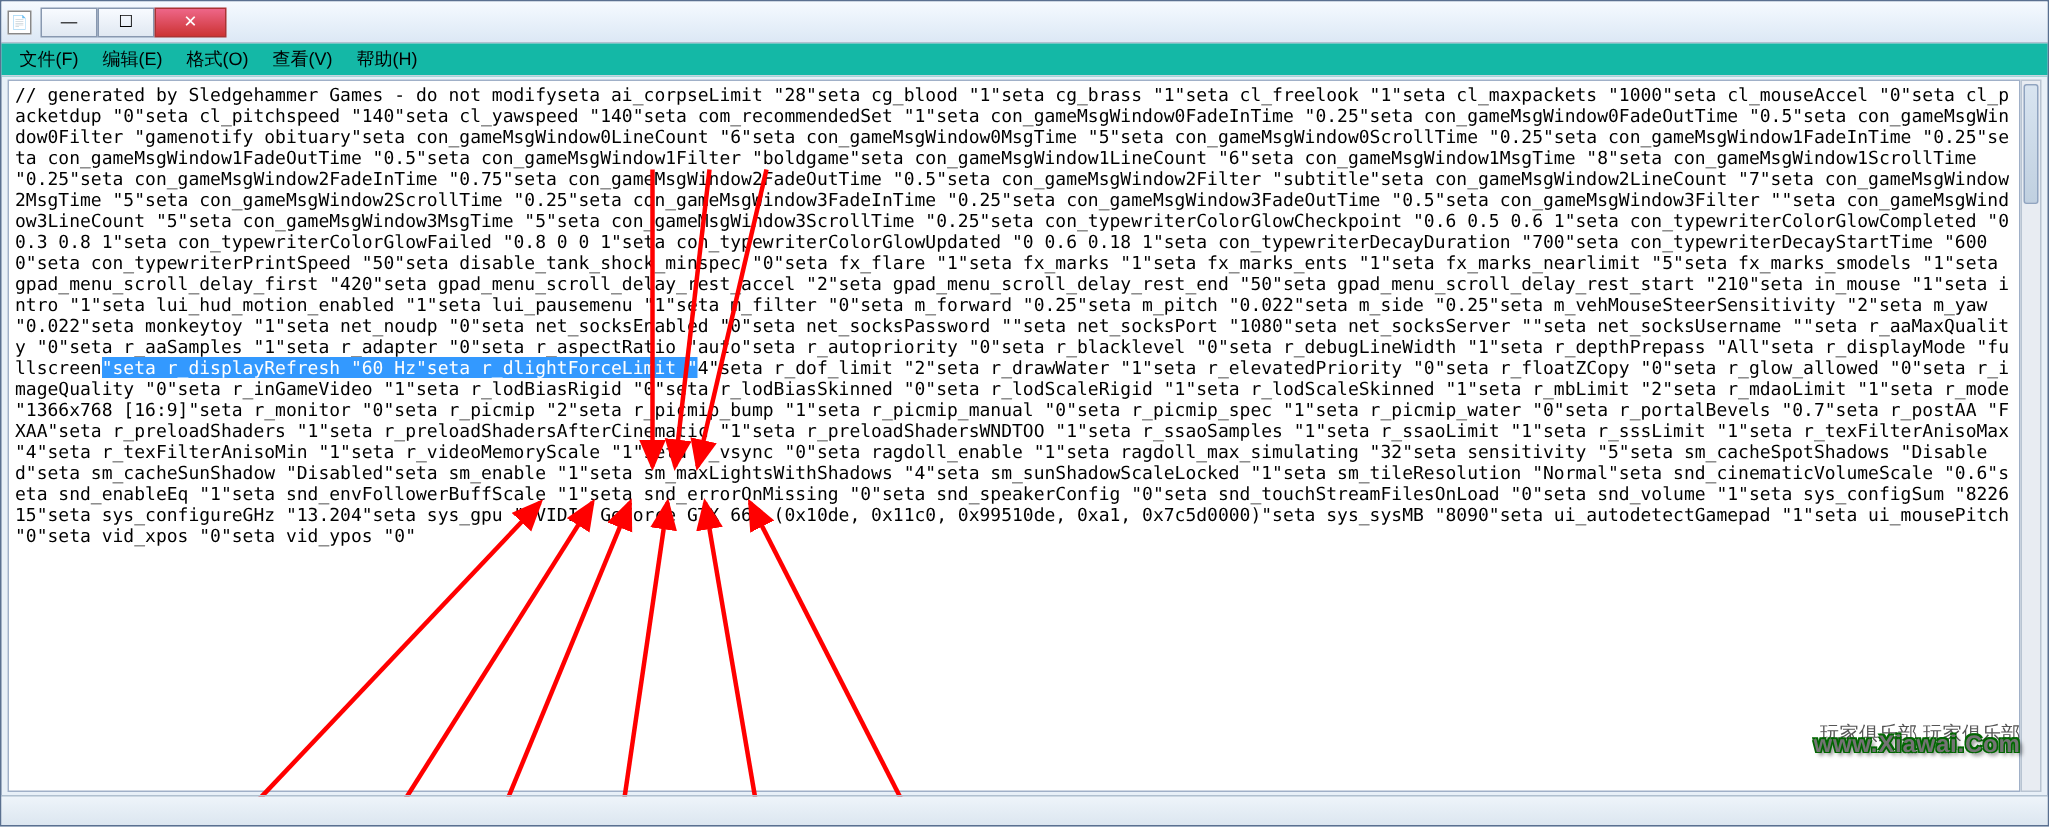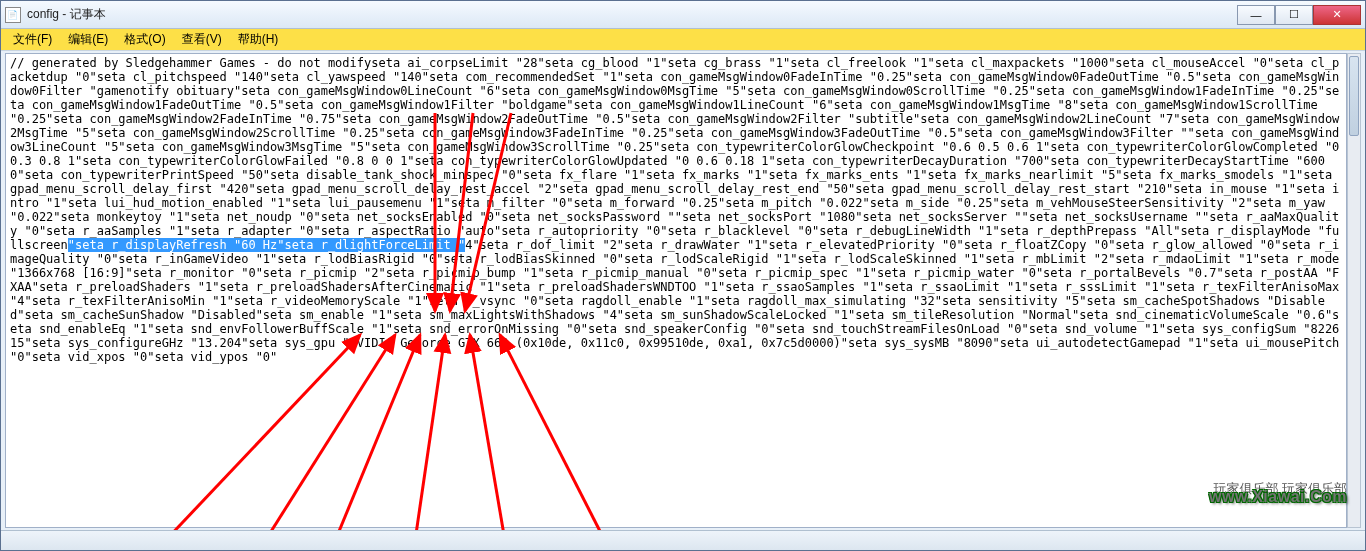--- a/index.html
+++ b/index.html
@@ -4,40 +4,39 @@
 <style>
 * { margin: 0; padding: 0; box-sizing: border-box; }
 body { font-family: "Microsoft YaHei", Arial, sans-serif; background: #c8d8e8; width: 1366px; height: 551px; overflow: hidden; position: relative; }
 .window { position: absolute; top: 0; left: 0; width: 1366px; height: 551px; background: #e8f0f8; border: 1px solid #5a7090; }
 .titlebar { height: 28px; background: linear-gradient(to bottom, #f5faff, #dce8f5); display: flex; align-items: center; padding: 0 4px; border-bottom: 1px solid #b0c0d0; }
 .titlebar-icon { width: 16px; height: 16px; background: #fff; border: 1px solid #888; margin-right: 6px; display:flex; align-items:center; justify-content:center; font-size:9px; color:#333;}
 .titlebar-text { flex: 1; font-size: 12px; color: #222; }
 .winbtns { display: flex; gap: 0; }
 .winbtn { width: 38px; height: 20px; border: 1px solid #8898b0; background: linear-gradient(#f8fbff,#e0e8f2); font-size: 11px; display: flex; align-items: center; justify-content: center; cursor: pointer; }
 .winbtn.close { background: linear-gradient(#e68,#c33); color: #fff; width: 48px; border-color:#a33;}
-.menubar { height: 22px; background: #fde047; display: flex; align-items: center; padding: 0 6px; gap: 4px; font-size: 12px; border-bottom: 1px solid #c8d4e0; }
+.menubar { height: 22px; background: #14b8a6; display: flex; align-items: center; padding: 0 6px; gap: 4px; font-size: 12px; border-bottom: 1px solid #c8d4e0; }
 .menuitem { padding: 2px 6px; cursor: pointer; }
 .content { position: absolute; top: 52px; left: 4px; right: 18px; bottom: 22px; background: #fff; border: 1px solid #a0b0c8; overflow: hidden; font-family: "SimSun","Consolas",monospace; font-size: 12px; line-height: 14px; color: #000; padding: 2px 4px; word-break: break-all; white-space: normal; }
 .sel { background: #3399ff; color: #fff; }
 .scrollbar-v { position:absolute; top:52px; right:4px; bottom:22px; width:14px; background:#e8ecf2; border:1px solid #b8c4d2;}
 .scrollbar-v .thumb{ position:absolute; top:2px; left:1px; right:1px; height:80px; background:linear-gradient(#d8e4f0,#c0d0e0); border:1px solid #90a4c0; border-radius:2px;}
 .statusbar { position:absolute; left:0; right:0; bottom:0; height:20px; background:linear-gradient(#eef4fa,#dce6f0); border-top:1px solid #b0c0d0; display:flex; justify-content:flex-end; align-items:center; padding:0 10px; font-size:11px; color:#333;}
 svg.arrows { position:absolute; top:52px; left:4px; pointer-events:none; }
 .watermark-site { position:absolute; right:18px; bottom:44px; font-size:16px; font-weight:bold; font-family:Arial; color:#737373; text-shadow: -1px -1px 0 #060, 1px -1px 0 #060, -1px 1px 0 #060, 1px 1px 0 #060, 2px 2px 3px rgba(0,0,0,.6); letter-spacing:.5px;}
 .watermark-cn { position:absolute; right:18px; bottom:52px; font-size:13px; color:#555; }
 .watermark-mid { position:absolute; top:258px; left:620px; font-size:18px; color:rgba(120,120,120,0.5); font-family:"Microsoft YaHei"; letter-spacing:1px;}
 </style>
 </head>
 <body>
 
 <div class="window">
 
   <div class="titlebar">
     <div class="titlebar-icon">📄</div>
-    <div class="titlebar-text">config - 记事本</div>
     <div class="winbtns">
       <div class="winbtn">—</div>
       <div class="winbtn">☐</div>
       <div class="winbtn close">✕</div>
     </div>
   </div>
 
   <div class="menubar">
     <div class="menuitem">文件(F)</div>
     <div class="menuitem">编辑(E)</div>

